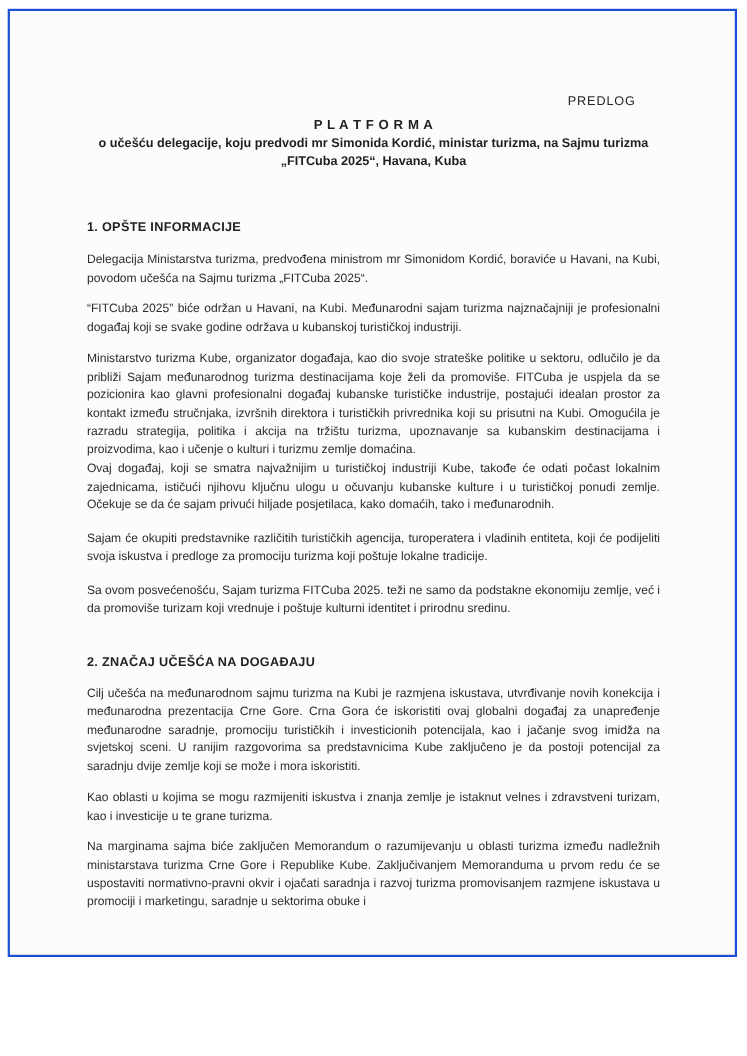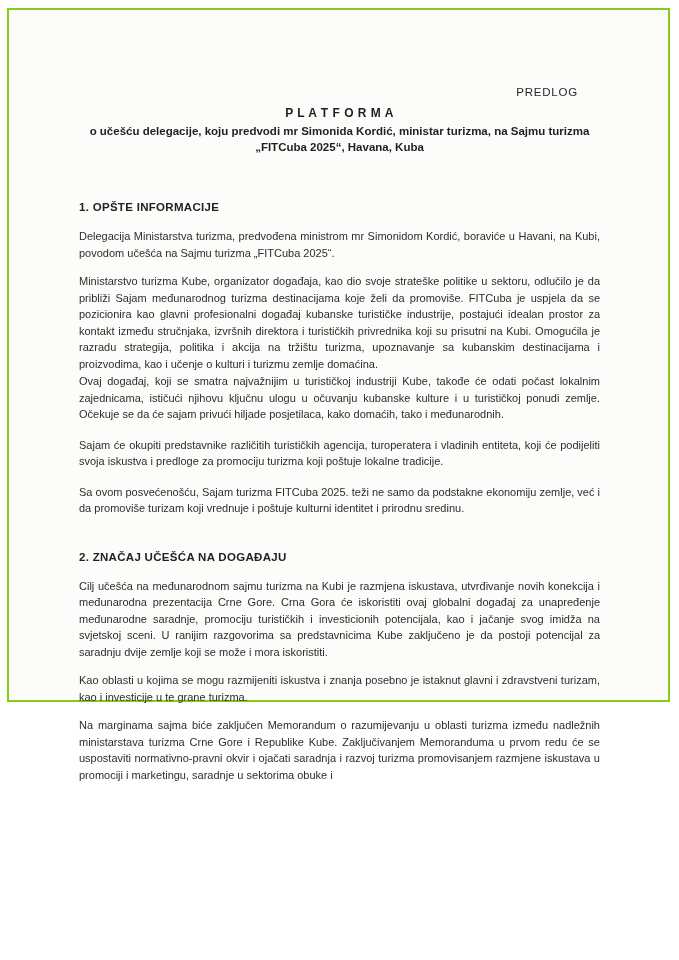--- a/index.html
+++ b/index.html
@@ -12,22 +12,22 @@
     width: 679px;
     height: 960px;
     position: relative;
     overflow: hidden;
   }
   .page {
     position: absolute;
     left: 7px;
     top: 8px;
     width: 663px;
-    height: 694px;
-    border: 2px solid #84cc16;
+    height: 862px;
+    border: 2px solid #1d4ed8;
     background: #fcfcfb;
     box-sizing: border-box;
     padding: 76px 68px 20px 70px;
     color: #2d2d2d;
   }
   .doc-label {
     text-align: right;
     font-size: 11.5px;
     letter-spacing: 0.8px;
     margin-right: 22px;
@@ -89,26 +89,27 @@
   <div class="doc-label">PREDLOG</div>
 
   <div class="title-block">
     <div class="title-main">P L A T F O R M A</div>
     <div class="title-sub">o učešću delegacije, koju predvodi mr Simonida Kordić, ministar turizma, na Sajmu turizma „FITCuba 2025“, Havana, Kuba</div>
   </div>
 
   <div class="section">
     <div class="section-heading first">1. OPŠTE INFORMACIJE</div>
     <p class="para after-heading">Delegacija Ministarstva turizma, predvođena ministrom mr Simonidom Kordić, boraviće u Havani, na Kubi, povodom učešća na Sajmu turizma „FITCuba 2025“.</p>
+    <p class="para">“FITCuba 2025” biće održan u Havani, na Kubi. Međunarodni sajam turizma najznačajniji je profesionalni događaj koji se svake godine održava u kubanskoj turističkoj industriji.</p>
     <p class="para">Ministarstvo turizma Kube, organizator događaja, kao dio svoje strateške politike u sektoru, odlučilo je da približi Sajam međunarodnog turizma destinacijama koje želi da promoviše. FITCuba je uspjela da se pozicionira kao glavni profesionalni događaj kubanske turističke industrije, postajući idealan prostor za kontakt između stručnjaka, izvršnih direktora i turističkih privrednika koji su prisutni na Kubi. Omogućila je razradu strategija, politika i akcija na tržištu turizma, upoznavanje sa kubanskim destinacijama i proizvodima, kao i učenje o kulturi i turizmu zemlje domaćina.</p>
     <p class="para tight">Ovaj događaj, koji se smatra najvažnijim u turističkoj industriji Kube, takođe će odati počast lokalnim zajednicama, ističući njihovu ključnu ulogu u očuvanju kubanske kulture i u turističkoj ponudi zemlje. Očekuje se da će sajam privući hiljade posjetilaca, kako domaćih, tako i međunarodnih.</p>
     <p class="para spaced">Sajam će okupiti predstavnike različitih turističkih agencija, turoperatera i vladinih entiteta, koji će podijeliti svoja iskustva i predloge za promociju turizma koji poštuje lokalne tradicije.</p>
     <p class="para spaced">Sa ovom posvećenošću, Sajam turizma FITCuba 2025. teži ne samo da podstakne ekonomiju zemlje, već i da promoviše turizam koji vrednuje i poštuje kulturni identitet i prirodnu sredinu.</p>
   </div>
 
   <div class="section">
     <div class="section-heading second">2. ZNAČAJ UČEŠĆA NA DOGAĐAJU</div>
     <p class="para after-heading">Cilj učešća na međunarodnom sajmu turizma na Kubi je razmjena iskustava, utvrđivanje novih konekcija i međunarodna prezentacija Crne Gore. Crna Gora će iskoristiti ovaj globalni događaj za unapređenje međunarodne saradnje, promociju turističkih i investicionih potencijala, kao i jačanje svog imidža na svjetskoj sceni. U ranijim razgovorima sa predstavnicima Kube zaključeno je da postoji potencijal za saradnju dvije zemlje koji se može i mora iskoristiti.</p>
-    <p class="para">Kao oblasti u kojima se mogu razmijeniti iskustva i znanja posebno je istaknut glavni i zdravstveni turizam, kao i investicije u te grane turizma.</p>
+    <p class="para">Kao oblasti u kojima se mogu razmijeniti iskustva i znanja zemlje je istaknut velnes i zdravstveni turizam, kao i investicije u te grane turizma.</p>
     <p class="para">Na marginama sajma biće zaključen Memorandum o razumijevanju u oblasti turizma između nadležnih ministarstava turizma Crne Gore i Republike Kube. Zaključivanjem Memoranduma u prvom redu će se uspostaviti normativno-pravni okvir i ojačati saradnja i razvoj turizma promovisanjem razmjene iskustava u promociji i marketingu, saradnje u sektorima obuke i</p>
   </div>
 
 </div>
 
 </body></html>

